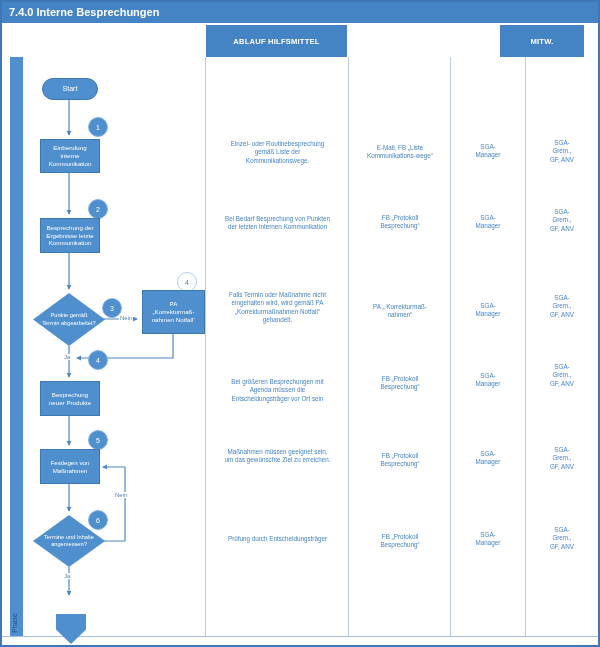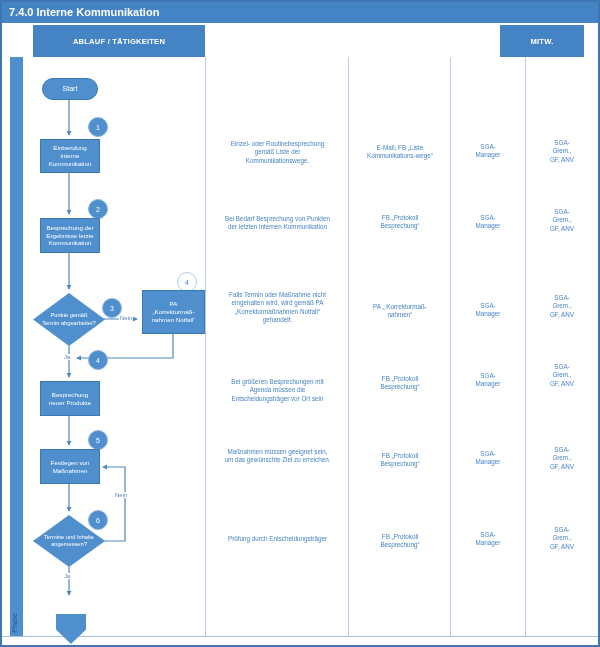--- a/index.html
+++ b/index.html
@@ -28,23 +28,23 @@
   .edgelabel{position:absolute;background:#fff;color:#5a83b5;font-size:6px;line-height:1;padding:0 1px;}
   .pentagon{position:absolute;left:54px;top:612px;width:30px;height:30px;background:#4f8fcd;
         clip-path:polygon(0 0,100% 0,100% 52%,50% 100%,0 52%);}
   svg.connectors{position:absolute;left:0;top:0;pointer-events:none;}
 </style>
 </head>
 <body>
 
 <div class="sheet">
 
-  <div class="titlebar">7.4.0 Interne Kommunikation</div>
+  <div class="titlebar">7.4.0 Interne Besprechungen</div>
 
-  <div class="hcell" style="left:31px;width:172px;">ABLAUF / TÄTIGKEITEN</div>
+  <div class="hcell" style="left:204px;width:141px;">ABLAUF HILFSMITTEL</div>
   <div class="hcell" style="left:498px;width:84px;">MITW.</div>
 
   <div class="vline" style="left:203px;"></div>
   <div class="vline" style="left:346px;"></div>
   <div class="vline" style="left:448px;"></div>
   <div class="vline" style="left:523px;"></div>
   <div class="bottomline"></div>
 
   <div class="phaseband">
     <span>Phase</span>

